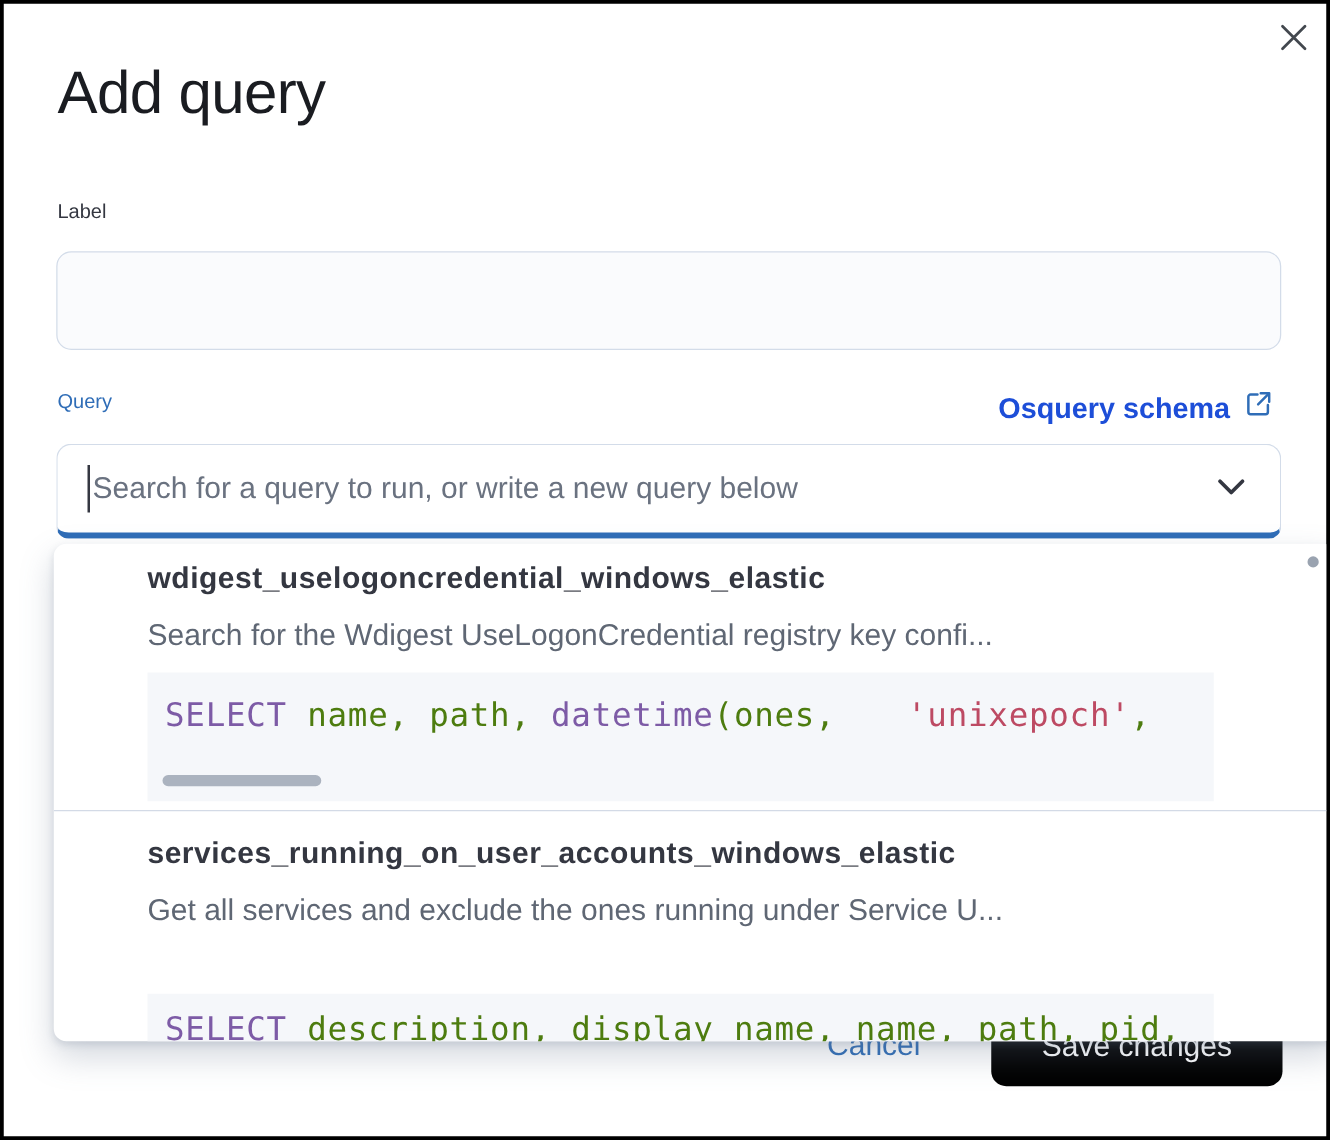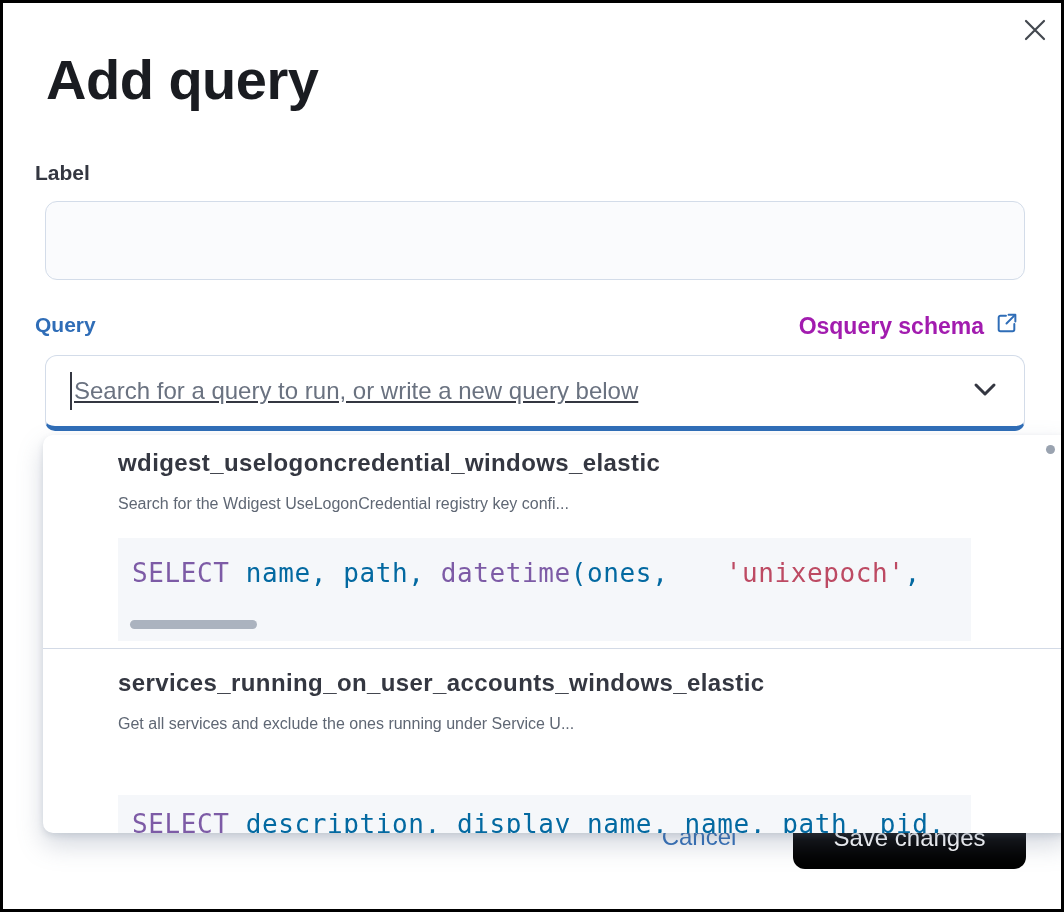--- a/index.html
+++ b/index.html
@@ -11,72 +11,72 @@
     position:relative;
     overflow:hidden;
     color:#343741;
   }
   .abs { position:absolute; }
 
   
   .close-btn { left:1012px; top:8px; width:40px; height:40px; display:flex; align-items:center; justify-content:center; cursor:pointer; background:none; border:none; }
 
   
-  .modal-title { left:43px; top:44px; font-size:56px; font-weight:700; color:#1a1c21; letter-spacing:-0.5px; }
+  .modal-title { left:43px; top:44px; font-size:48px; font-weight:400; color:#1a1c21; letter-spacing:-0.5px; }
 
   
-  .field-label { left:32px; font-size:21px; font-weight:700; color:#343741; }
+  .field-label { left:43px; font-size:16px; font-weight:400; color:#343741; }
   .field-label.focused { color:#2f6db7;text-align:center; }
 
   
   .label-input {
     left:42px; top:198px; width:980px; height:79px;
     background:#fafbfd; border:1px solid #d3dce9; border-radius:12px;
     font-size:24px; padding:0 24px; color:#343741; outline:none;
   }
 
   
   .schema-link {
     right:42px; top:308px; display:flex; align-items:center; gap:10px;
-    color:#a21caf; font-size:23px; font-weight:600; text-decoration:none; cursor:pointer;
+    color:#1d4ed8; font-size:23px; font-weight:600; text-decoration:none; cursor:pointer;
   }
 
   
   .combobox {
     left:42px; top:352px; width:980px; height:76px;
     background:#ffffff; border:1px solid #d3dce9;
     border-bottom:5px solid #2f6db7;
     border-radius:12px 12px 10px 10px;
-    display:flex; align-items:center; padding:0 22px 0 24px;text-decoration:underline;
+    display:flex; align-items:center; padding:0 22px 0 24px;
   }
   .caret { width:2px; height:38px; background:#343741; flex:0 0 auto; }
   .combo-placeholder { font-size:24px; color:#6a7280; margin-left:2px; flex:1 1 auto; white-space:nowrap; overflow:hidden; }
   .chevron { flex:0 0 auto; }
 
   
   .panel {
     left:40px; top:432px; width:1026px; height:398px;
     background:#ffffff; border-radius:10px;
     box-shadow:0 12px 26px rgba(101,115,140,0.28), 0 3px 6px rgba(101,115,140,0.18);
     overflow:hidden; z-index:5;
   }
   .scroll-dot { position:absolute; right:14px; top:10px; width:9px; height:9px; border-radius:50%; background:#9aa3b0; }
 
   .option { position:absolute; left:0; width:100%; cursor:pointer; }
   .opt-title { position:absolute; left:75px; font-size:24px; font-weight:700; color:#343741; letter-spacing:0.4px; white-space:nowrap; }
-  .opt-desc  { position:absolute; left:75px; font-size:16px; font-weight:400; color:#5f6774; white-space:nowrap; }
+  .opt-desc  { position:absolute; left:75px; font-size:24px; font-weight:400; color:#5f6774; white-space:nowrap; }
 
   .code-block {
     position:absolute; left:75px; width:853px; background:#f5f7fa;
     font-family:"DejaVu Sans Mono", monospace; overflow:hidden;
   }
   .code-line { position:absolute; left:14px; top:20px; font-size:26px; letter-spacing:0.6px; white-space:pre; }
   .tok-keyword { color:#7d5ba6; }
   .tok-string  { color:#bd4a63;margin-left:41px; }
-  .tok-plain   { color:#0369a1; }
+  .tok-plain   { color:#4d7c0f; }
   .hscroll-thumb { position:absolute; left:12px; width:127px; height:9px; border-radius:5px; background:#abb3bf; }
 
   .opt-divider { position:absolute; left:0; width:100%; height:1px; background:#d3dae6; }
 
   
   .cancel-btn {
     left:636px; top:806px; width:120px; height:56px; z-index:1;
     background:none; border:none; color:#2f6db7; font-size:24px; font-weight:400; cursor:pointer;
     font-family:"Liberation Sans", sans-serif;
   }

